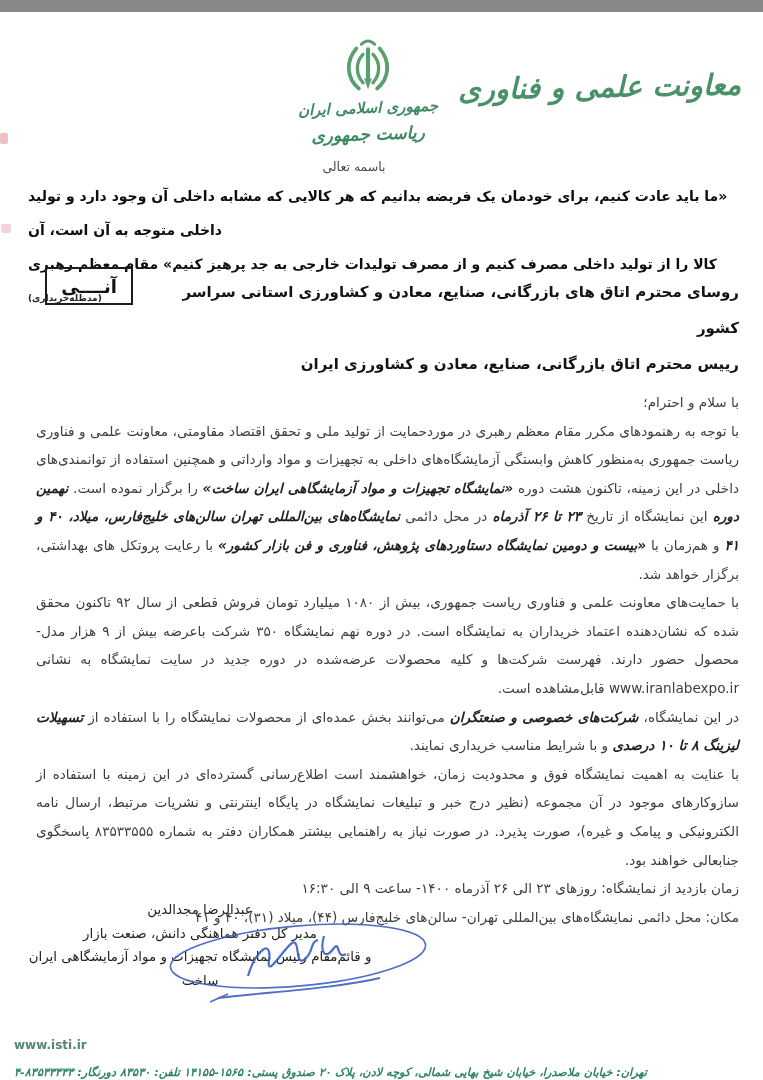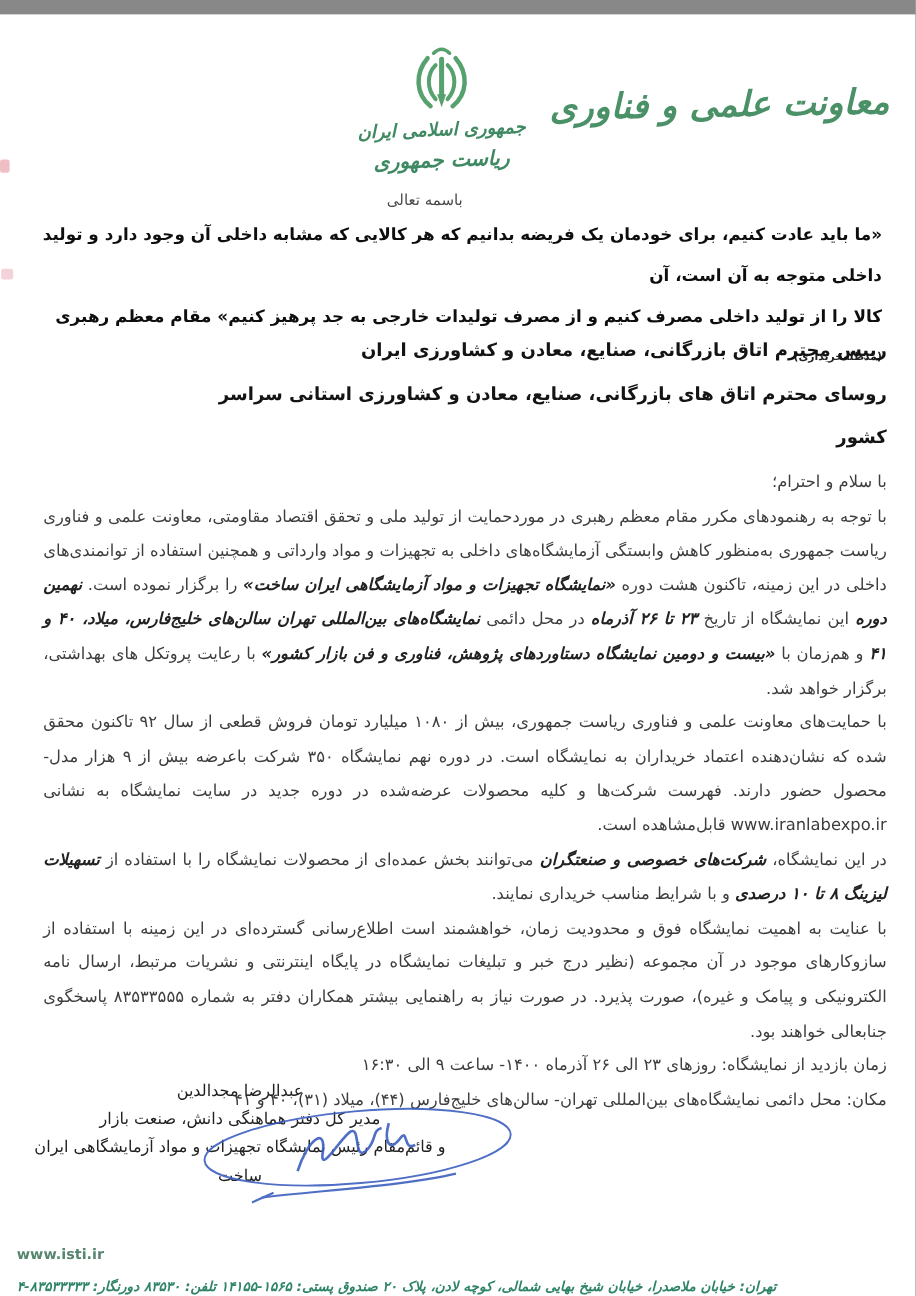--- a/index.html
+++ b/index.html
@@ -27,21 +27,21 @@
   .emblem-block svg { display:block; margin:0 auto; }
   .republic-line { font-size:15px; font-style:italic; font-weight:bold; margin-top:3px; transform:rotate(-2deg); }
   .presidency-line { font-size:17px; font-style:italic; font-weight:bold; margin-top:7px; transform:rotate(-2deg); }
   .basmala {
     position:absolute; top:147px; left:0; right:55px;
     text-align:center; font-size:12.5px; color:#4a4a4a;
   }
   
   .leader-quote {
     position:absolute; top:167px; left:28px; right:28px;
-    text-align:right; font-weight:bold; font-size:14px;
+    text-align:left; font-weight:bold; font-size:14px;
     color:#0e0e0e; line-height:34px;
   }
   .leader-quote sup { font-size:9px; font-weight:bold; color:#222; }
   
   .urgency-box {
     position:absolute; top:255px; left:45px;
     width:88px; height:38px;
     border:2px solid #1c1c1c;
     display:flex; align-items:center; justify-content:center;
     font-size:18px; font-weight:bold; color:#111;
@@ -116,24 +116,27 @@
   <div class="basmala">باسمه تعالی</div>
 
   <div class="leader-quote">
     <div>«ما باید عادت کنیم، برای خودمان یک فریضه بدانیم که هر کالایی که مشابه داخلی آن وجود دارد و تولید داخلی متوجه به آن است، آن</div>
     <div>
       <span>کالا را از تولید داخلی مصرف کنیم و از مصرف تولیدات خارجی به جد پرهیز کنیم» مقام معظم رهبری</span>
       <sup>(مدظله‌خریداری)</sup>
     </div>
   </div>
 
+  <div class="urgency-box">
+    <span>آنــــی</span>
+  </div>
 
   <div class="recipients">
+    <div>روسای محترم اتاق های بازرگانی، صنایع، معادن و کشاورزی استانی سراسر کشور</div>
     <div>رییس محترم اتاق بازرگانی، صنایع، معادن و کشاورزی ایران</div>
-    <div>روسای محترم اتاق های بازرگانی، صنایع، معادن و کشاورزی استانی سراسر کشور</div>
   </div>
 
   <div class="flow">
     <p class="line">با سلام و احترام؛</p>
     <p><span>با توجه به رهنمودهای مکرر مقام معظم رهبری در موردحمایت از تولید ملی و تحقق اقتصاد مقاومتی، معاونت علمی و فناوری ریاست جمهوری به‌منظور کاهش وابستگی آزمایشگاه‌های داخلی به تجهیزات و مواد وارداتی و همچنین استفاده از توانمندی‌های داخلی در این زمینه، تاکنون هشت دوره </span><span class="b">«نمایشگاه تجهیزات و مواد آزمایشگاهی ایران ساخت»</span><span> را برگزار نموده است. </span><span class="b">نهمین دوره</span><span> این نمایشگاه از تاریخ </span><span class="b">۲۳ تا ۲۶ آذرماه</span><span> در محل دائمی </span><span class="b">نمایشگاه‌های بین‌المللی تهران سالن‌های خلیج‌فارس، میلاد، ۴۰ و ۴۱</span><span> و هم‌زمان با </span><span class="b">«بیست و دومین نمایشگاه دستاوردهای پژوهش، فناوری و فن بازار کشور»</span><span> با رعایت پروتکل های بهداشتی، برگزار خواهد شد.</span></p>
     <p>با حمایت‌های معاونت علمی و فناوری ریاست جمهوری، بیش از ۱۰۸۰ میلیارد تومان فروش قطعی از سال ۹۲ تاکنون محقق شده که نشان‌دهنده اعتماد خریداران به نمایشگاه است. در دوره نهم نمایشگاه ۳۵۰ شرکت باعرضه بیش از ۹ هزار مدل- محصول حضور دارند. فهرست شرکت‌ها و کلیه محصولات عرضه‌شده در دوره جدید در سایت نمایشگاه به نشانی www.iranlabexpo.ir قابل‌مشاهده است.</p>
     <p><span>در این نمایشگاه، </span><span class="b">شرکت‌های خصوصی و صنعتگران</span><span> می‌توانند بخش عمده‌ای از محصولات نمایشگاه را با استفاده از </span><span class="b">تسهیلات لیزینگ ۸ تا ۱۰ درصدی</span><span> و با شرایط مناسب خریداری نمایند.</span></p>
     <p>با عنایت به اهمیت نمایشگاه فوق و محدودیت زمان، خواهشمند است اطلاع‌رسانی گسترده‌ای در این زمینه با استفاده از سازوکارهای موجود در آن مجموعه (نظیر درج خبر و تبلیغات نمایشگاه در پایگاه اینترنتی و نشریات مرتبط، ارسال نامه الکترونیکی و پیامک و غیره)، صورت پذیرد. در صورت نیاز به راهنمایی بیشتر همکاران دفتر به شماره ۸۳۵۳۳۵۵۵ پاسخگوی جنابعالی خواهند بود.</p>
     <p class="line">زمان بازدید از نمایشگاه: روزهای ۲۳ الی ۲۶ آذرماه ۱۴۰۰- ساعت ۹ الی ۱۶:۳۰</p>
     <p class="line">مکان: محل دائمی نمایشگاه‌های بین‌المللی تهران- سالن‌های خلیج‌فارس (۴۴)، میلاد (۳۱)، ۴۰ و ۴۱</p>

